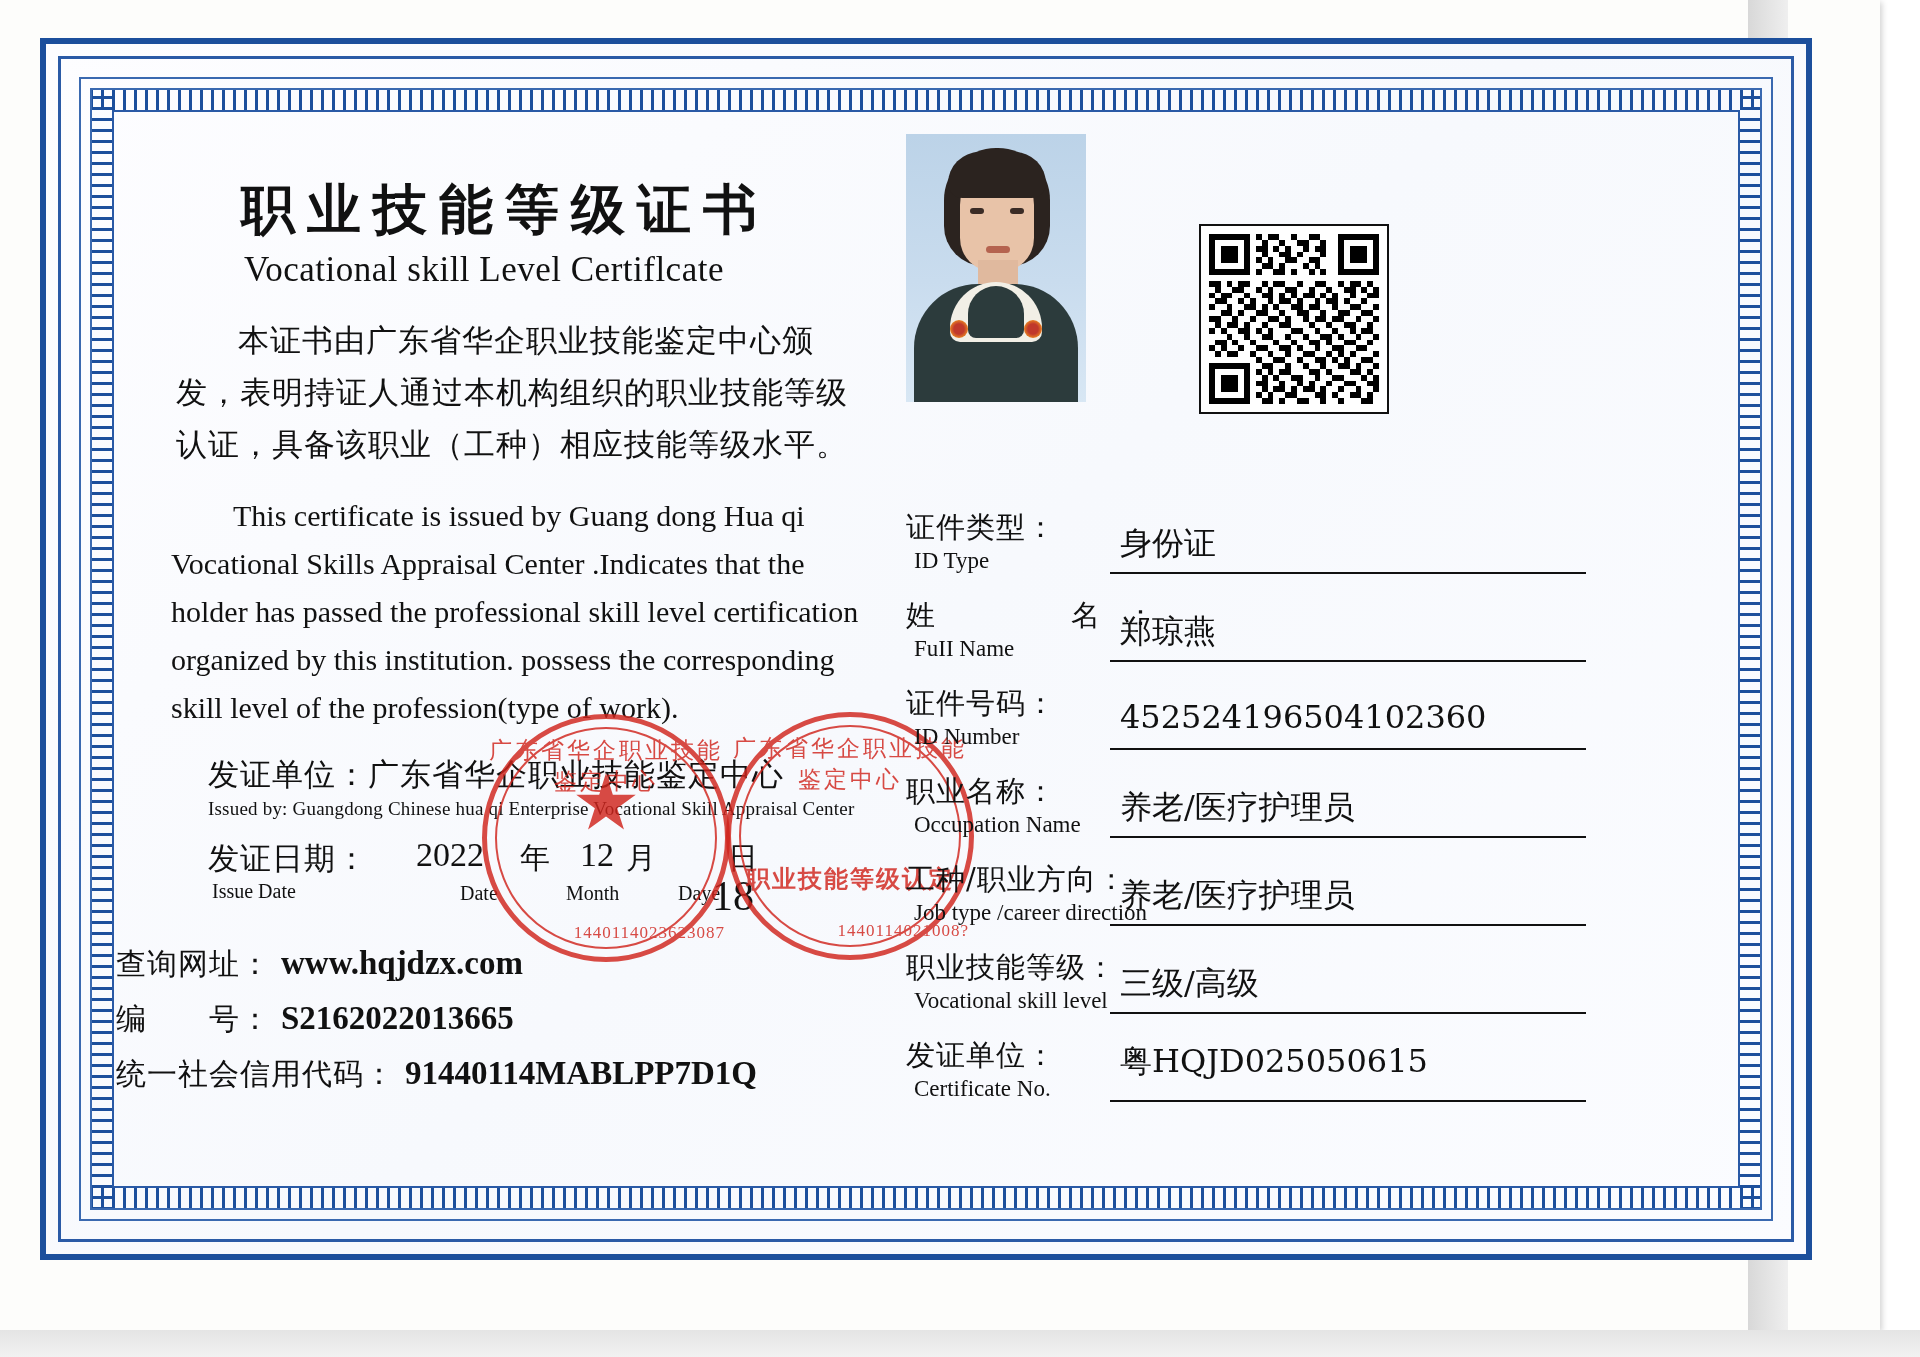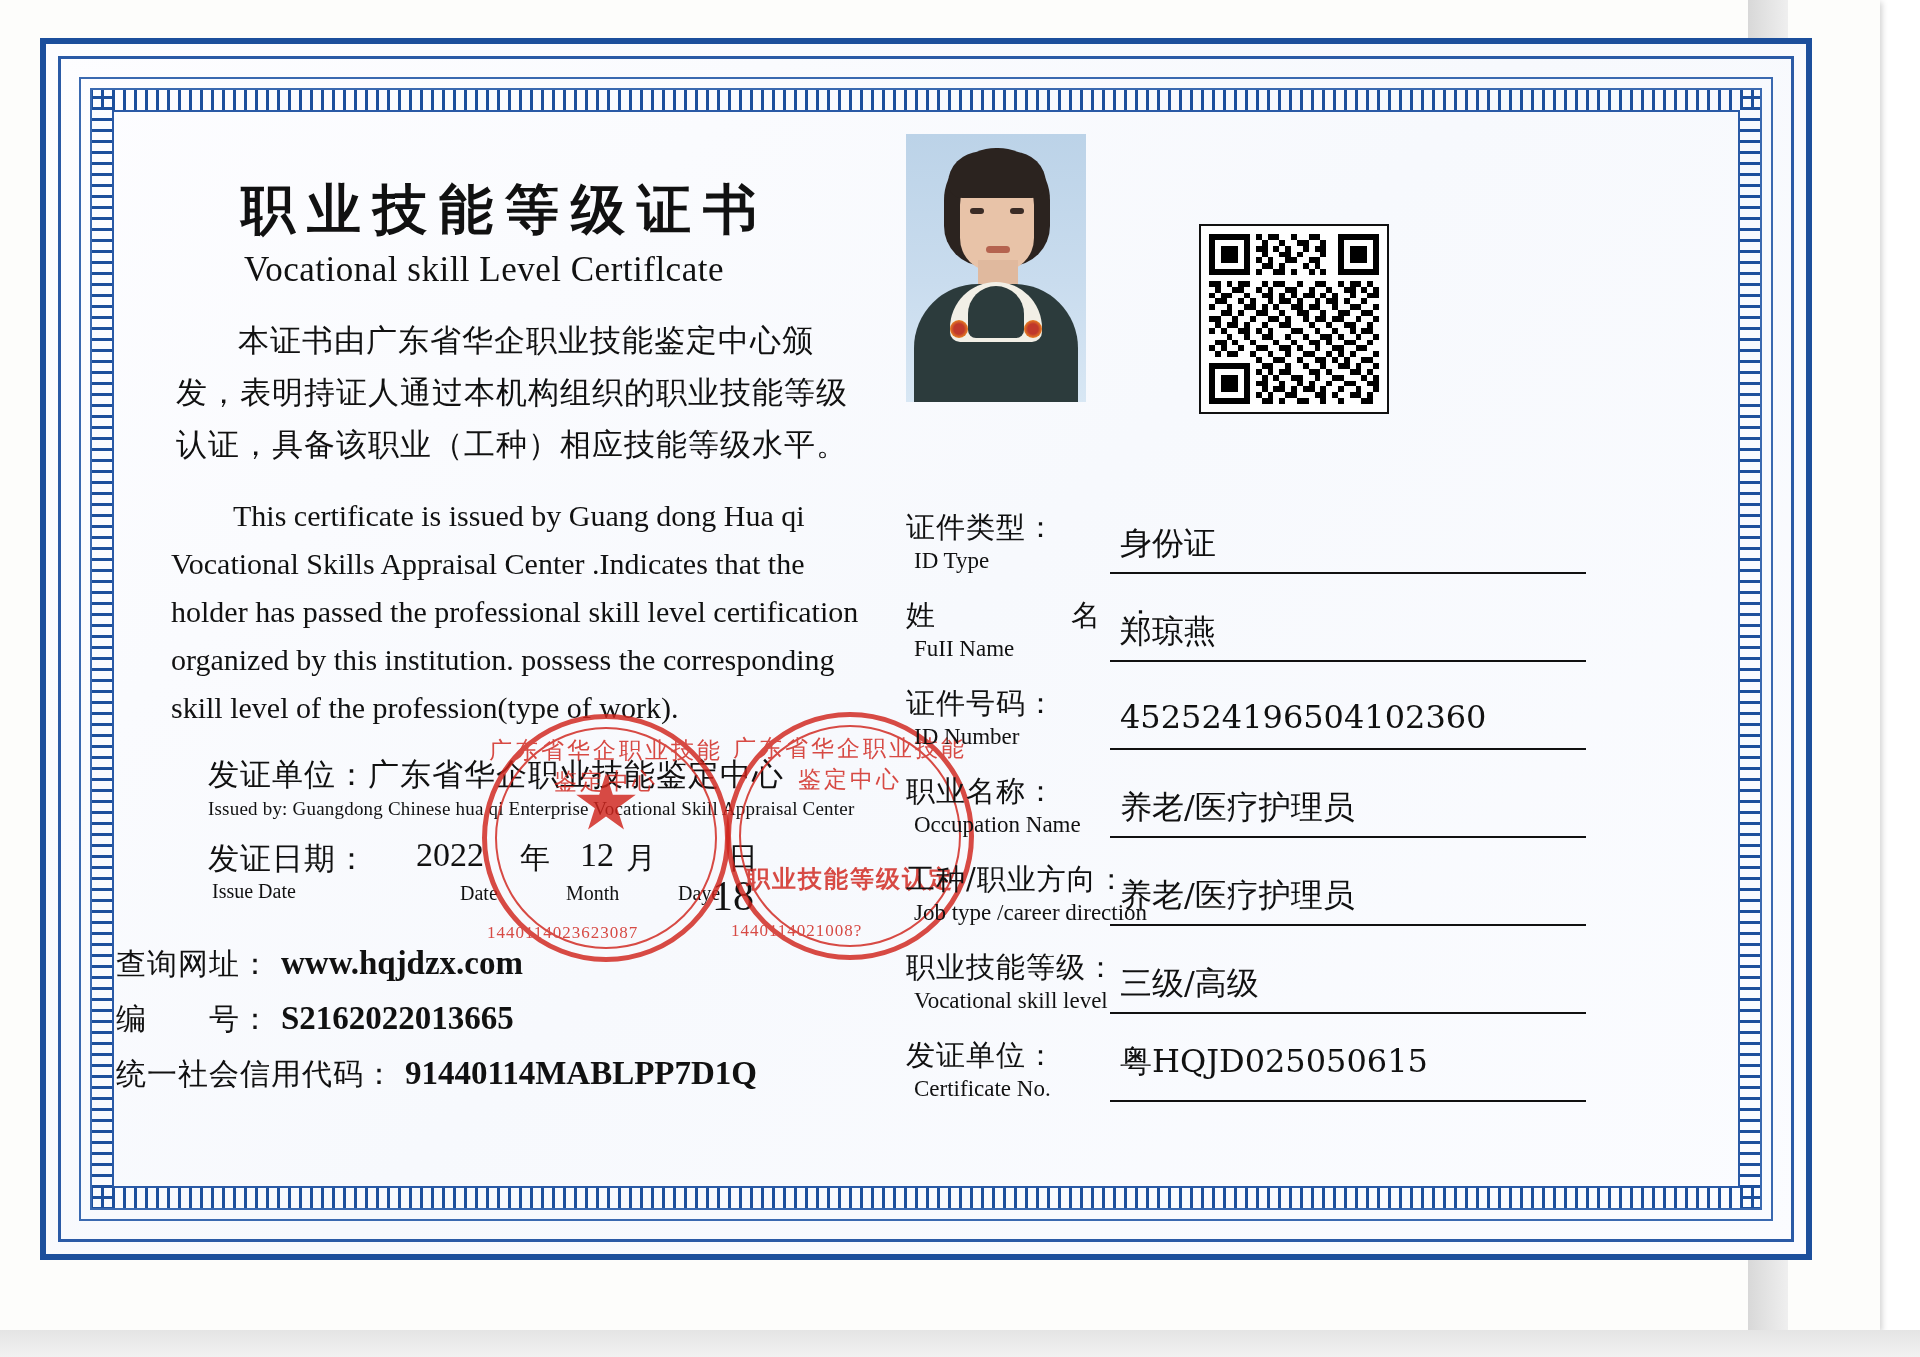--- a/index.html
+++ b/index.html
@@ -401,21 +401,21 @@
     left: 0; right: 0; top: 16px;
     text-align: center;
     font-family: "DejaVu Serif", serif;
     font-size: 23px;
     color: #d0241c;
     letter-spacing: 3px;
   }
   .seal-text-bottom {
     position: absolute;
     left: 0; right: 0; bottom: 14px;
-    text-align: left;
+    text-align: right;
     font-size: 17px;
     color: #d0241c;
     letter-spacing: 1px;
   }
   .seal-text-mid {
     position: absolute;
     left: 0; right: 0; top: 146px;
     text-align: center;
     font-family: "DejaVu Serif", serif;
     font-size: 24px;

